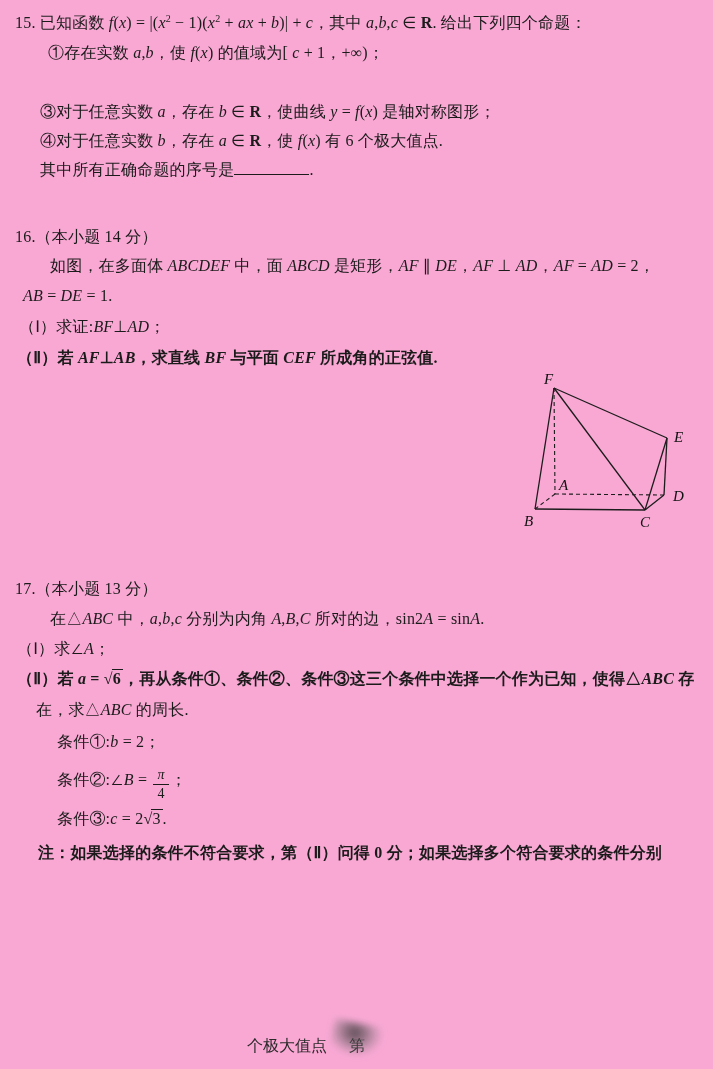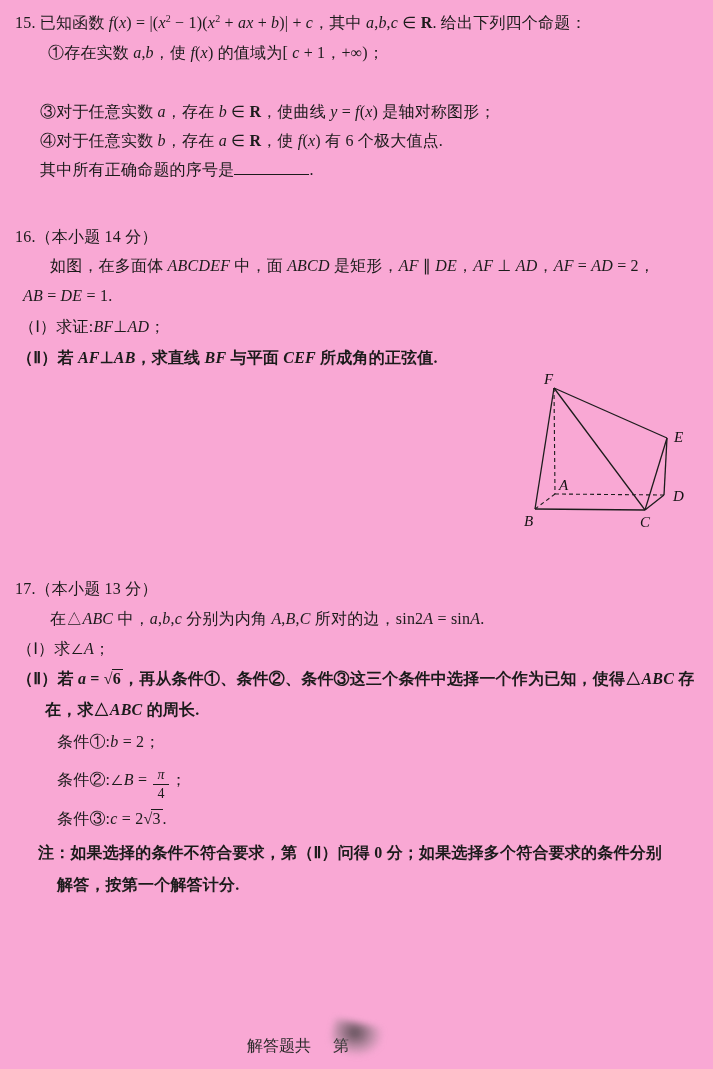--- a/index.html
+++ b/index.html
@@ -79,25 +79,24 @@
       <text x="54" y="122">A</text>
       <text x="168" y="133">D</text>
       <text x="19" y="158">B</text>
       <text x="135" y="159">C</text>
     </svg>
 
   <div class="line" style="top:578px;left:15px;"><span class="rm">17.（本小题 13 分）</span></div>
   <div class="line" style="top:608px;left:50px;"><span class="rm">在△</span><span class="it">ABC</span><span class="rm"> 中，</span><span class="it">a</span><span class="rm">,</span><span class="it">b</span><span class="rm">,</span><span class="it">c</span><span class="rm"> 分别为内角 </span><span class="it">A</span><span class="rm">,</span><span class="it">B</span><span class="rm">,</span><span class="it">C</span><span class="rm"> 所对的边，sin2</span><span class="it">A</span><span class="rm"> = sin</span><span class="it">A</span><span class="rm">.</span></div>
   <div class="line" style="top:638px;left:17px;"><span class="rm">（Ⅰ）求∠</span><span class="it">A</span><span class="rm">；</span></div>
   <div class="line" style="top:668px;left:17px;font-weight:bold;"><span class="rm">（Ⅱ）若 </span><span class="it">a</span><span class="rm"> = </span><span class="sqrt"><span class="vinc">√</span><span class="rad">6</span></span><span class="rm">，再从条件①、条件②、条件③这三个条件中选择一个作为已知，使得△</span><span class="it">ABC</span><span class="rm"> 存</span></div>
-  <div class="line" style="top:699px;left:45px;font-weight:bold;"><span class="rm">在，求△</span><span class="it">ABC</span><span class="rm"> 的周长.</span></div>
+  <div class="line" style="top:699px;left:36px;"><span class="rm">在，求△</span><span class="it">ABC</span><span class="rm"> 的周长.</span></div>
   <div class="line" style="top:731px;left:57px;"><span class="rm">条件①:</span><span class="it">b</span><span class="rm"> = 2；</span></div>
   <div class="line fracline" style="top:757px;left:57px;"><span class="rm">条件②:∠</span><span class="it">B</span><span class="rm"> = </span><span class="frac"><span class="num">π</span><span class="den">4</span></span><span class="rm">；</span></div>
   <div class="line" style="top:808px;left:57px;"><span class="rm">条件③:</span><span class="it">c</span><span class="rm"> = 2</span><span class="sqrt"><span class="vinc">√</span><span class="rad">3</span></span><span class="rm">.</span></div>
   <div class="line" style="top:842px;left:38px;"><span class="b">注：如果选择的条件不符合要求，第（Ⅱ）问得 0 分；如果选择多个符合要求的条件分别</span></div>
-  <div class="line" style="top:874px;left:57px;"><span class="b">解答，按第一个解答计分.</span></div>
 
   <div id="footer">
-    <span>解答题共</span><span class="gap"></span><span>第</span>
+    <span>个极大值点</span><span class="gap"></span><span>第</span>
   </div>
   <div id="curl-shadow"></div>
 
 </div>
 
 </body></html>

